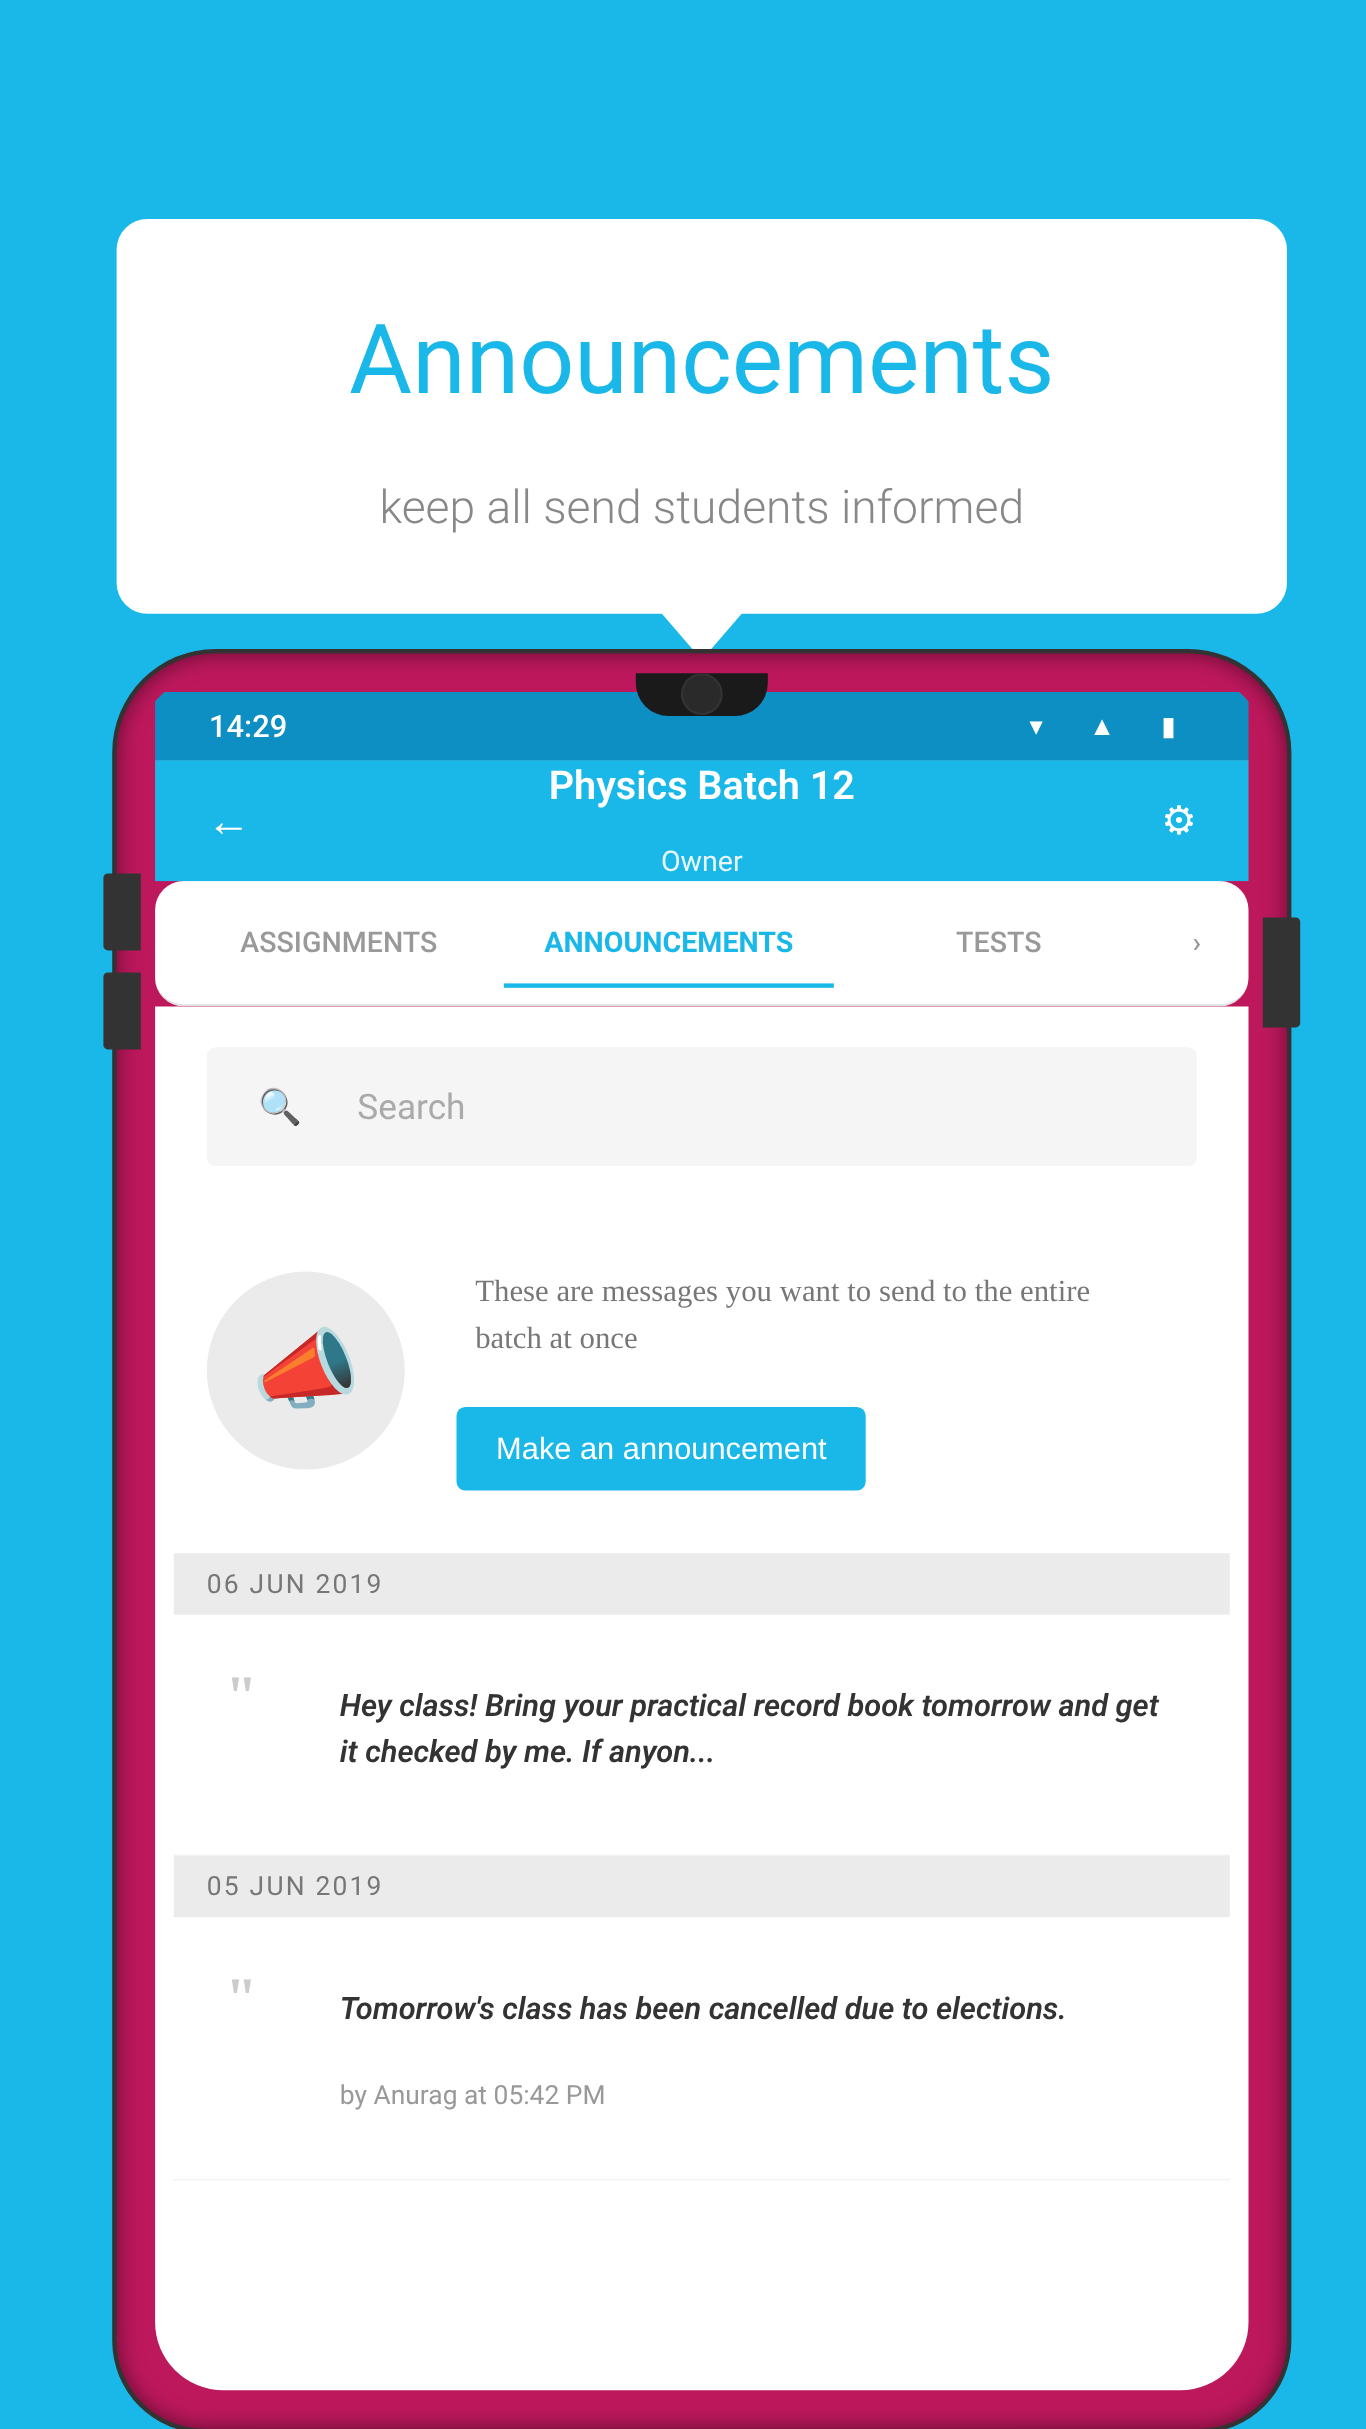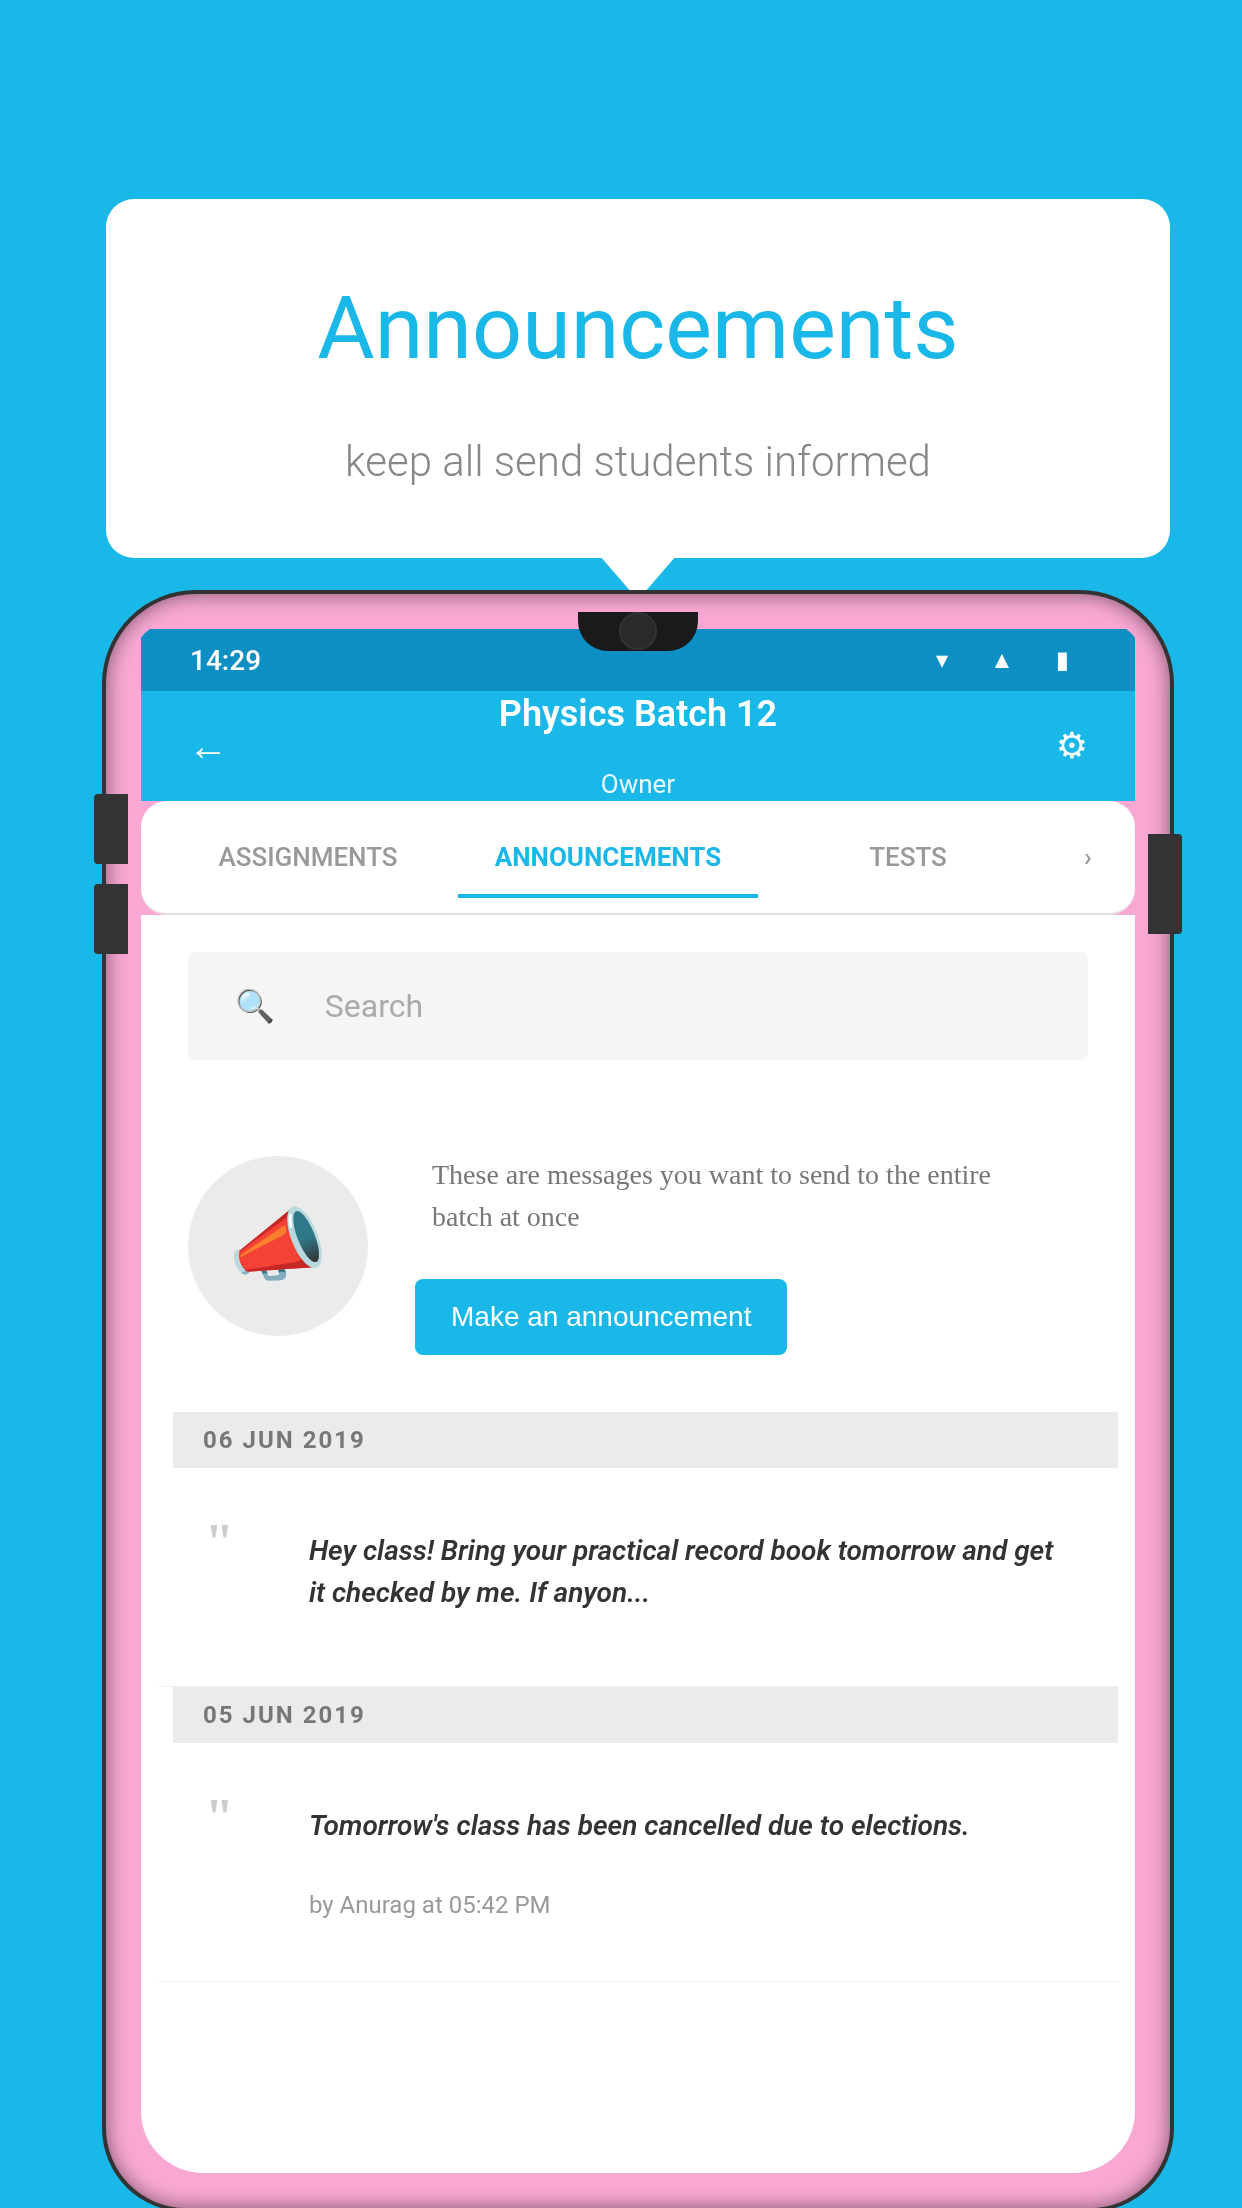--- a/index.html
+++ b/index.html
@@ -62,21 +62,21 @@
     
     .phone-container {
       position: absolute;
       top: 560px;
       left: 72px;
       right: 72px;
       bottom: 0;
     }
 
     .phone-outer {
-      background: #f9a8d4;
+      background: #be185d;
       border-radius: 90px 90px 80px 80px;
       padding: 18px;
       height: 100%;
       position: relative;
       box-shadow: 0 0 0 4px #333, inset 0 0 20px rgba(0,0,0,0.5);
     }
 
     
     .status-bar {
       background: #0d8fc4;
@@ -292,24 +292,23 @@
       font-size: 28px;
       font-weight: 500;
       cursor: pointer;
     }
 
     
     .date-divider {
       background: #ebebeb;
       padding: 14px 30px;
       font-size: 24px;
-      font-weight: 700;
+      font-weight: 400;
       color: #777;
       letter-spacing: 2px;
-      margin-left: 15px;
     }
 
     
     .announcement-item {
       background: white;
       padding: 28px 30px;
       display: flex;
       align-items: flex-start;
       gap: 24px;
       border-bottom: 1px solid #f0f0f0;

